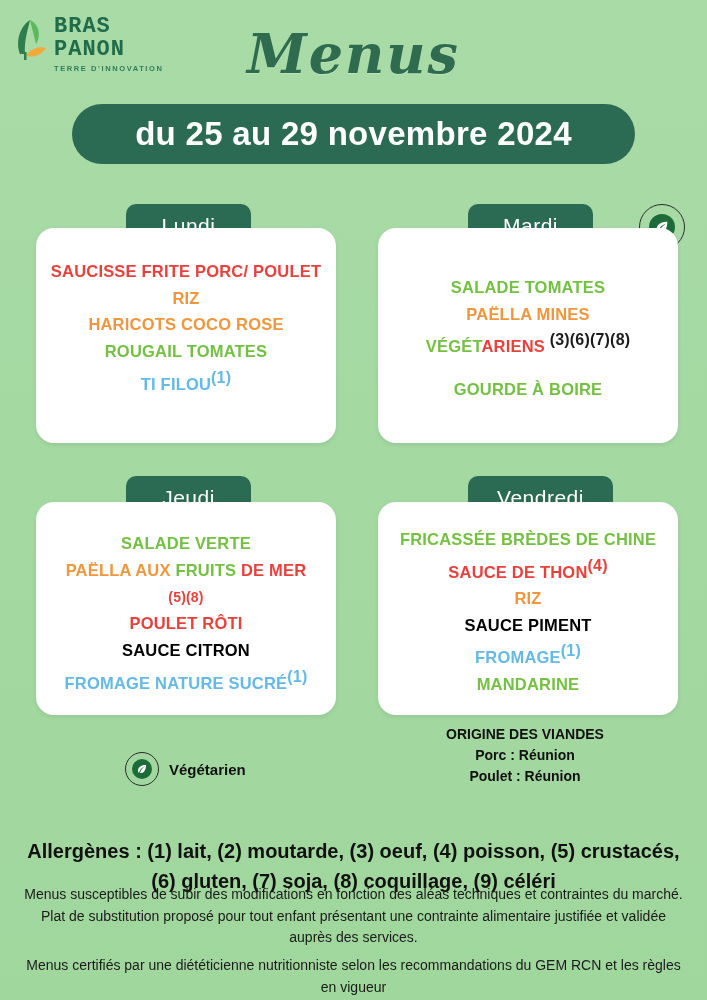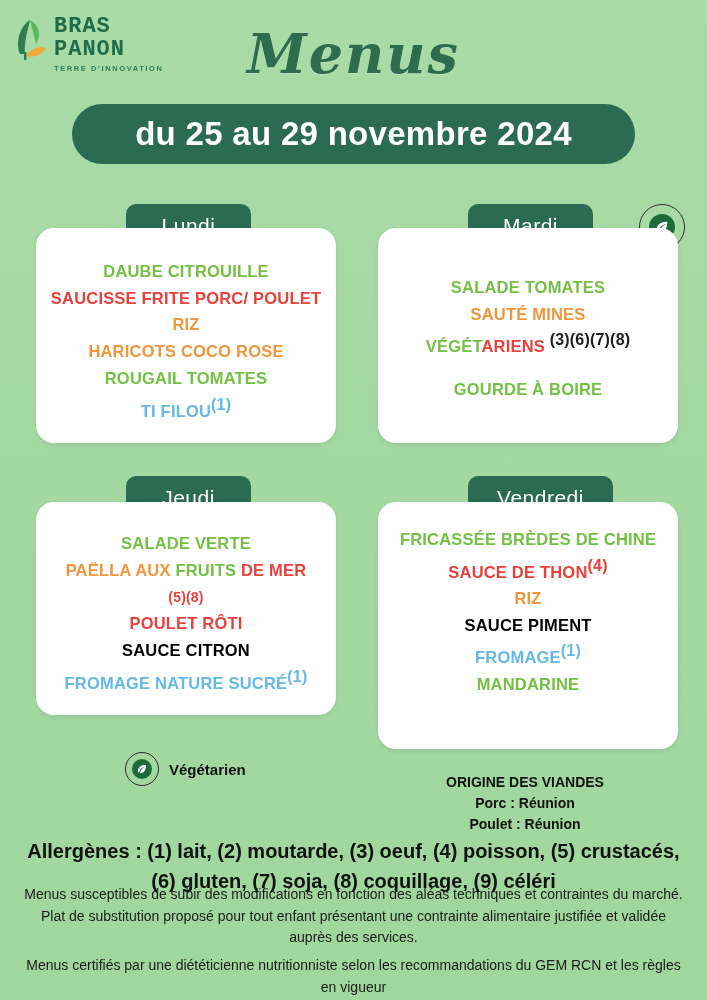--- a/index.html
+++ b/index.html
@@ -83,21 +83,21 @@
   
   .card {
     position: absolute;
     background: #ffffff;
     border-radius: 18px;
     box-shadow: 0 2px 5px rgba(0,0,0,.08);
   }
   .card.lundi   { left: 36px;  top: 228px; width: 300px; height: 215px; }
   .card.mardi   { left: 378px; top: 228px; width: 300px; height: 215px; }
   .card.jeudi   { left: 36px;  top: 502px; width: 300px; height: 213px; }
-  .card.vendredi{ left: 378px; top: 502px; width: 300px; height: 247px; }
+  .card.vendredi{ left: 378px; top: 502px; width: 300px; height: 213px; }
 
   .day-tab {
     position: absolute;
     height: 44px;
     background: #2c6b53;
     border-radius: 10px;
     display: flex;
     align-items: center;
     justify-content: center;
     color: #fff;
@@ -158,21 +158,21 @@
   
   .veg-legend {
     position: absolute;
     left: 125px; top: 752px;
     display: flex; align-items: center; gap: 10px;
   }
   .veg-legend .lbl { font-size: 15px; font-weight: bold; color: #111; }
 
   .origine {
     position: absolute;
-    left: 390px; top: 772px;
+    left: 390px; top: 724px;
     width: 270px;
     text-align: center;
     font-size: 14px;
     font-weight: bold;
     color: #111;
     line-height: 1.5;
   }
 
   .allergenes {
     position: absolute;
@@ -229,32 +229,31 @@
     </div>
   </div>
 
   <div class="day-tab lundi">Lundi</div>
   <div class="day-tab mardi">Mardi</div>
   <div class="day-tab jeudi">Jeudi</div>
   <div class="day-tab vendredi">Vendredi</div>
 
   <div class="card lundi">
     <div class="menu-lines">
-        <div class="line"><span class="c-green">DAUBE CITROUILLE</span></div>
         <div class="line"><span class="c-red">SAUCISSE FRITE PORC/ POULET</span></div>
         <div class="line"><span class="c-orange">RIZ</span></div>
         <div class="line"><span class="c-orange">HARICOTS COCO ROSE</span></div>
         <div class="line"><span class="c-green">ROUGAIL TOMATES</span></div>
         <div class="line"><span class="c-blue">TI FILOU</span><sup class="c-blue">(1)</sup></div>
       </div>
   </div>
   <div class="card mardi">
     <div class="menu-lines">
         <div class="line"><span class="c-green">SALADE TOMATES</span></div>
-        <div class="line"><span class="c-orange">SAUTÉ MINES</span></div>
+        <div class="line"><span class="c-orange">PAËLLA MINES</span></div>
         <div class="line"><span class="c-green">VÉGÉT</span><span class="c-red">ARIENS</span><sup class="c-dark"> (3)(6)(7)(8)</sup></div>
         <div class="gap"></div>
         <div class="line"><span class="c-green">GOURDE À BOIRE</span></div>
       </div>
   </div>
   <div class="card jeudi">
     <div class="menu-lines">
         <div class="line"><span class="c-green">SALADE VERTE</span></div>
         <div class="line"><span class="c-orange">PAËLLA AUX </span><span class="c-green">FRUITS </span><span class="c-red">DE MER</span></div>
         <div class="line"><span class="c-red" style="font-size: 14px;">(5)(8)</span></div>

